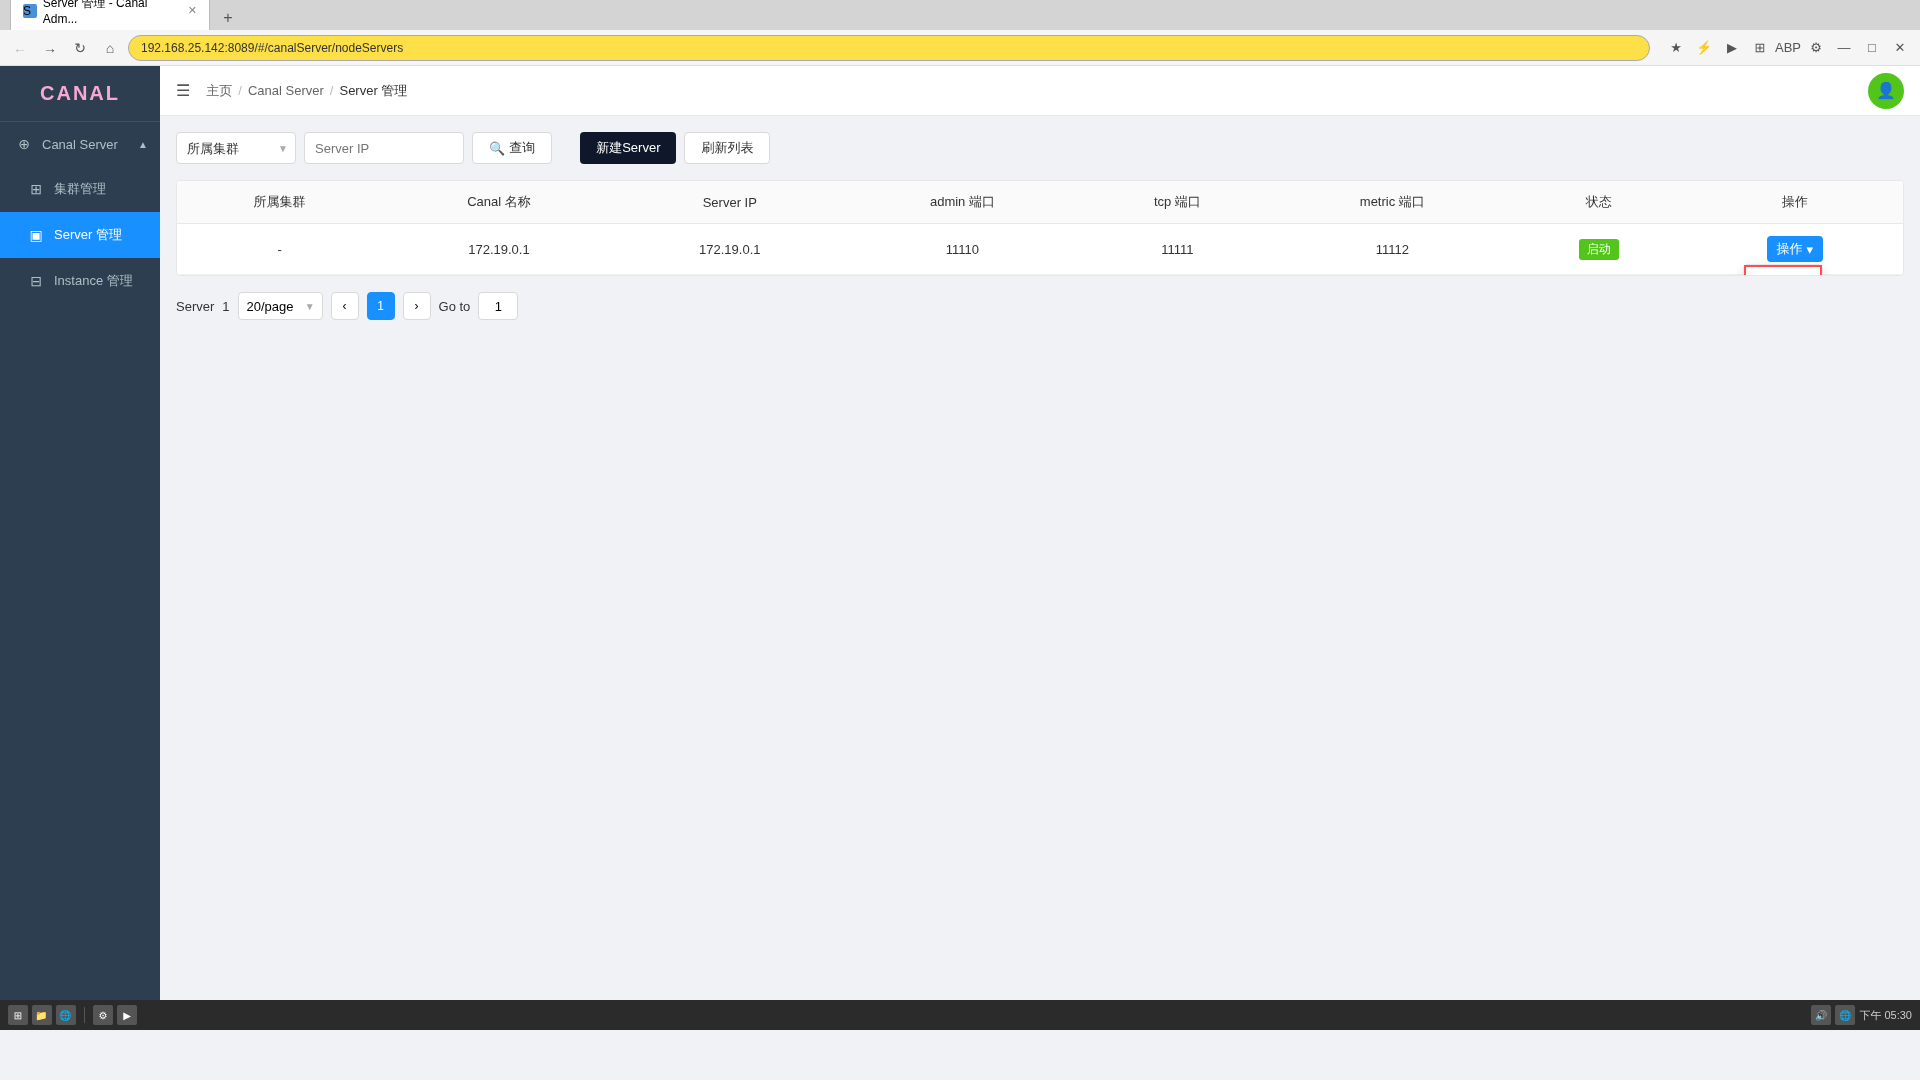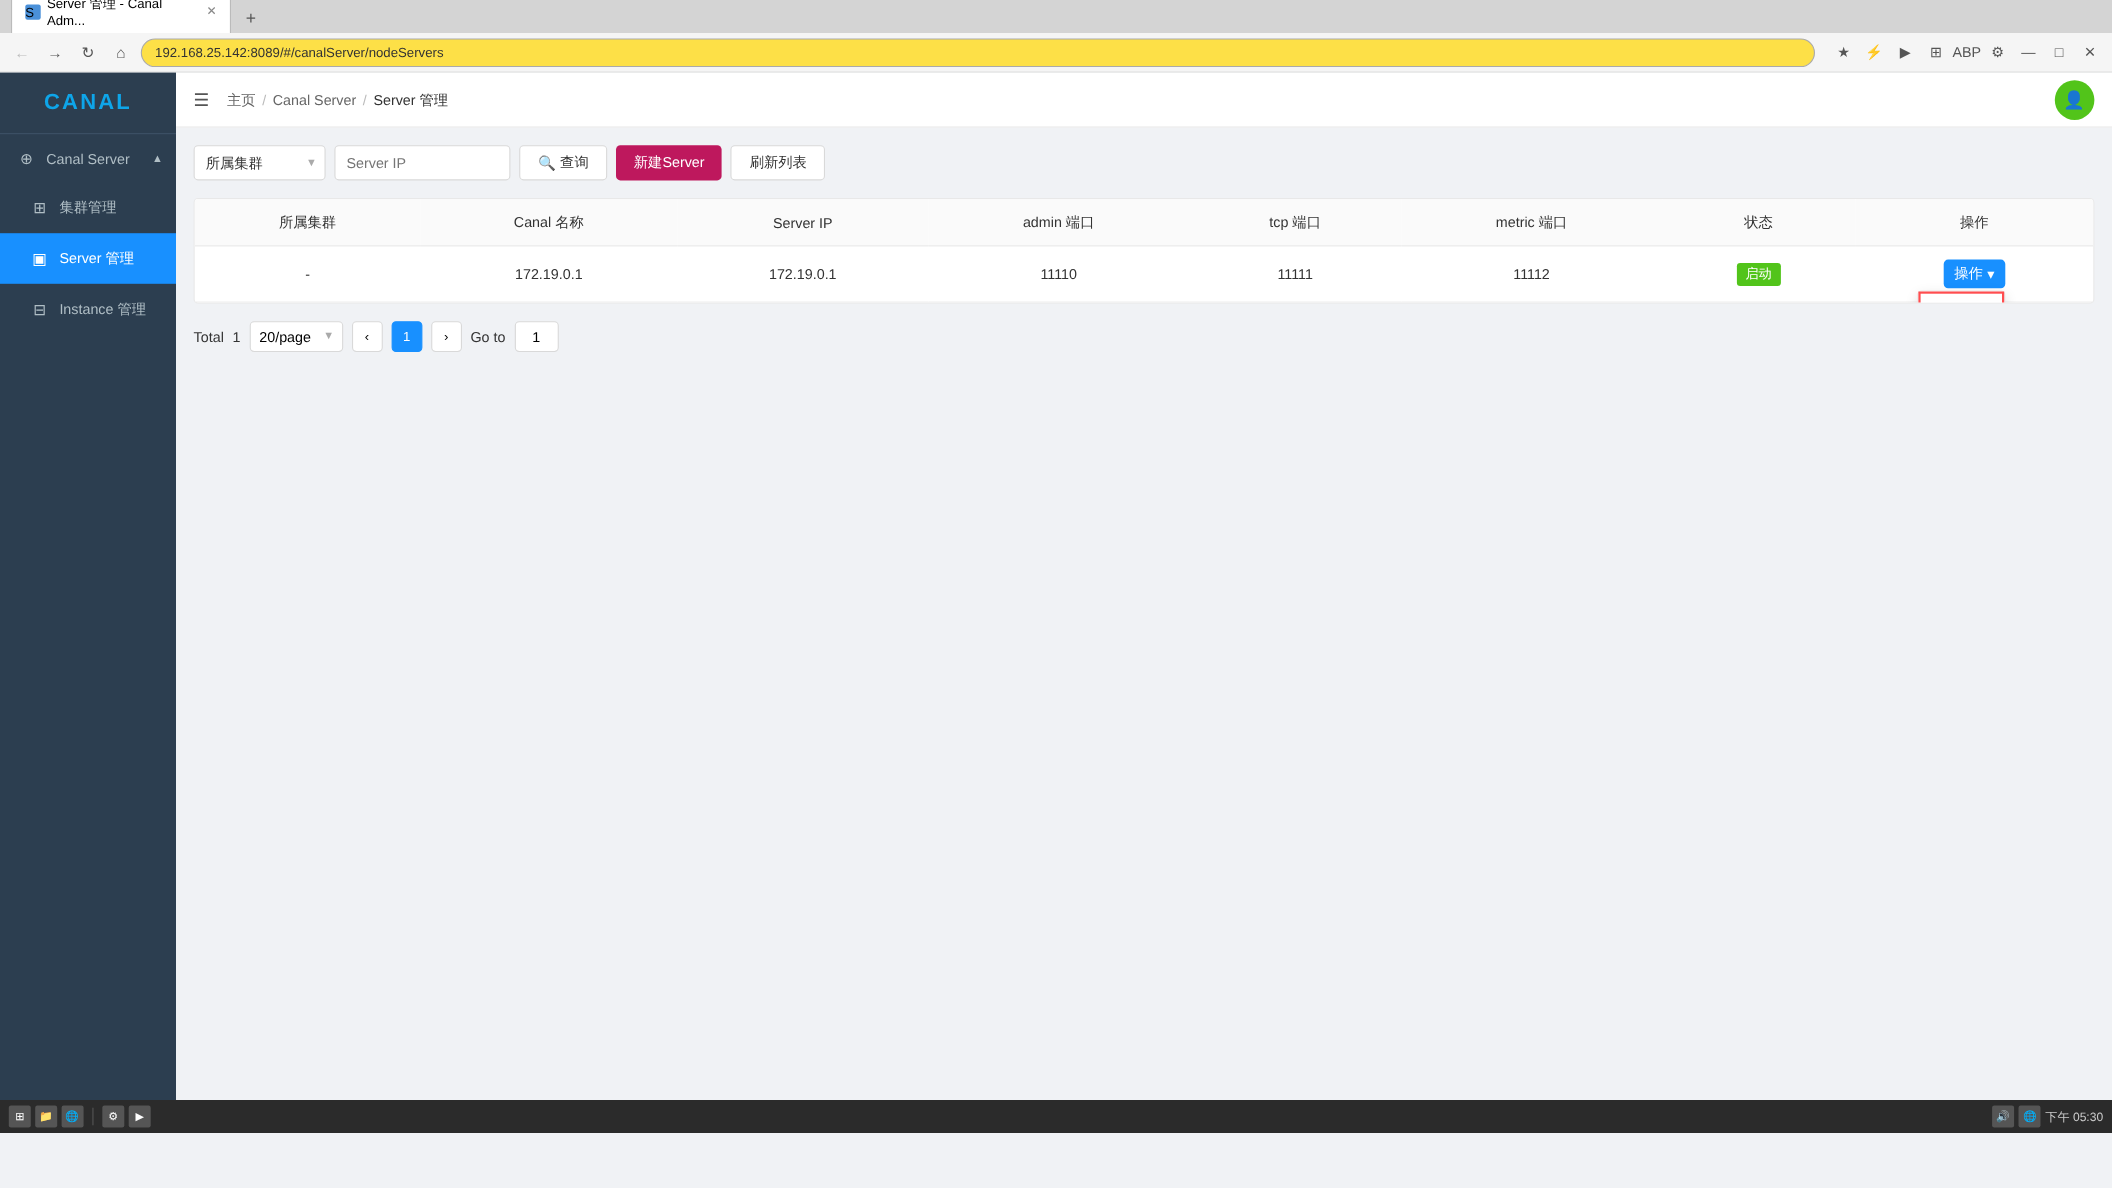--- a/index.html
+++ b/index.html
@@ -16,21 +16,21 @@
     .address-text { font-size: 12px; color: #333; }
     .browser-tools { display: flex; gap: 4px; margin-left: 8px; }
     .tool-btn { width: 24px; height: 24px; background: transparent; border: none; cursor: pointer; color: #555; font-size: 13px; display: flex; align-items: center; justify-content: center; }
 
     
     .app-container { display: flex; height: calc(1080px - 50px - 30px - 36px - 30px); }
 
     
     .sidebar { width: 160px; background: #2c3e50; color: #fff; display: flex; flex-direction: column; flex-shrink: 0; }
     .sidebar-logo { padding: 16px; display: flex; align-items: center; justify-content: center; border-bottom: 1px solid #3d5166; }
-    .logo-text { color: #0ea5e9; font-size: 20px; font-weight: bold; letter-spacing: 2px; }
+    .logo-text { color: #f9a8d4; font-size: 20px; font-weight: bold; letter-spacing: 2px; }
     .sidebar-item { display: flex; align-items: center; gap: 10px; padding: 14px 16px; cursor: pointer; color: #b0bec5; font-size: 13px; }
     .sidebar-item.active { background: #1890ff; color: #fff; }
     .sidebar-item .item-icon { width: 16px; height: 16px; display: flex; align-items: center; justify-content: center; font-size: 14px; flex-shrink: 0; }
     .sidebar-item.has-arrow { position: relative; }
     .sidebar-arrow { position: absolute; right: 12px; font-size: 10px; }
 
     
     .main-content { flex: 1; display: flex; flex-direction: column; overflow: hidden; }
 
     
@@ -47,21 +47,21 @@
     .content-area { flex: 1; padding: 16px; overflow: auto; }
 
     
     .filter-bar { display: flex; align-items: center; gap: 8px; margin-bottom: 16px; }
     .select-wrapper { position: relative; }
     .filter-select { height: 32px; border: 1px solid #d9d9d9; border-radius: 4px; padding: 0 28px 0 10px; font-size: 13px; background: #fff; cursor: pointer; appearance: none; min-width: 120px; color: #333; }
     .select-arrow { position: absolute; right: 8px; top: 50%; transform: translateY(-50%); color: #aaa; font-size: 10px; pointer-events: none; }
     .filter-input { height: 32px; border: 1px solid #d9d9d9; border-radius: 4px; padding: 0 10px; font-size: 13px; width: 160px; }
     .btn { height: 32px; padding: 0 16px; border: none; border-radius: 4px; cursor: pointer; font-size: 13px; display: inline-flex; align-items: center; gap: 4px; }
     .btn-default { background: #fff; border: 1px solid #d9d9d9; color: #333; }
-    .btn-primary { background: #be185d; color: #fff; }
+    .btn-primary { background: #0f172a; color: #fff; margin-left: 20px; }
 
     
     .table-wrapper { background: #fff; border: 1px solid #e8e8e8; border-radius: 4px; overflow: hidden; }
     .data-table { width: 100%; border-collapse: collapse; }
     .data-table th { background: #fafafa; padding: 12px 16px; text-align: center; font-weight: 500; color: #333; font-size: 13px; border-bottom: 1px solid #e8e8e8; }
     .data-table td { padding: 12px 16px; text-align: center; color: #333; font-size: 13px; border-bottom: 1px solid #f0f0f0; }
     .status-badge { display: inline-block; padding: 2px 8px; border-radius: 3px; font-size: 12px; background: #52c41a; color: #fff; }
 
     
     .op-btn-wrapper { position: relative; display: inline-block; }
@@ -214,21 +214,21 @@
 
                   </div>
                 </div>
               </td>
             </tr>
           </tbody>
         </table>
       </div>
 
       <div class="pagination-bar">
-        <span>Total</span>
+        <span>Server</span>
         <span>1</span>
         <div class="select-wrapper">
           <select class="page-size-select">
             <option>20/page</option>
             <option>50/page</option>
             <option>100/page</option>
           </select>
           <span class="select-arrow">▼</span>
         </div>
         <button class="page-btn">‹</button>

